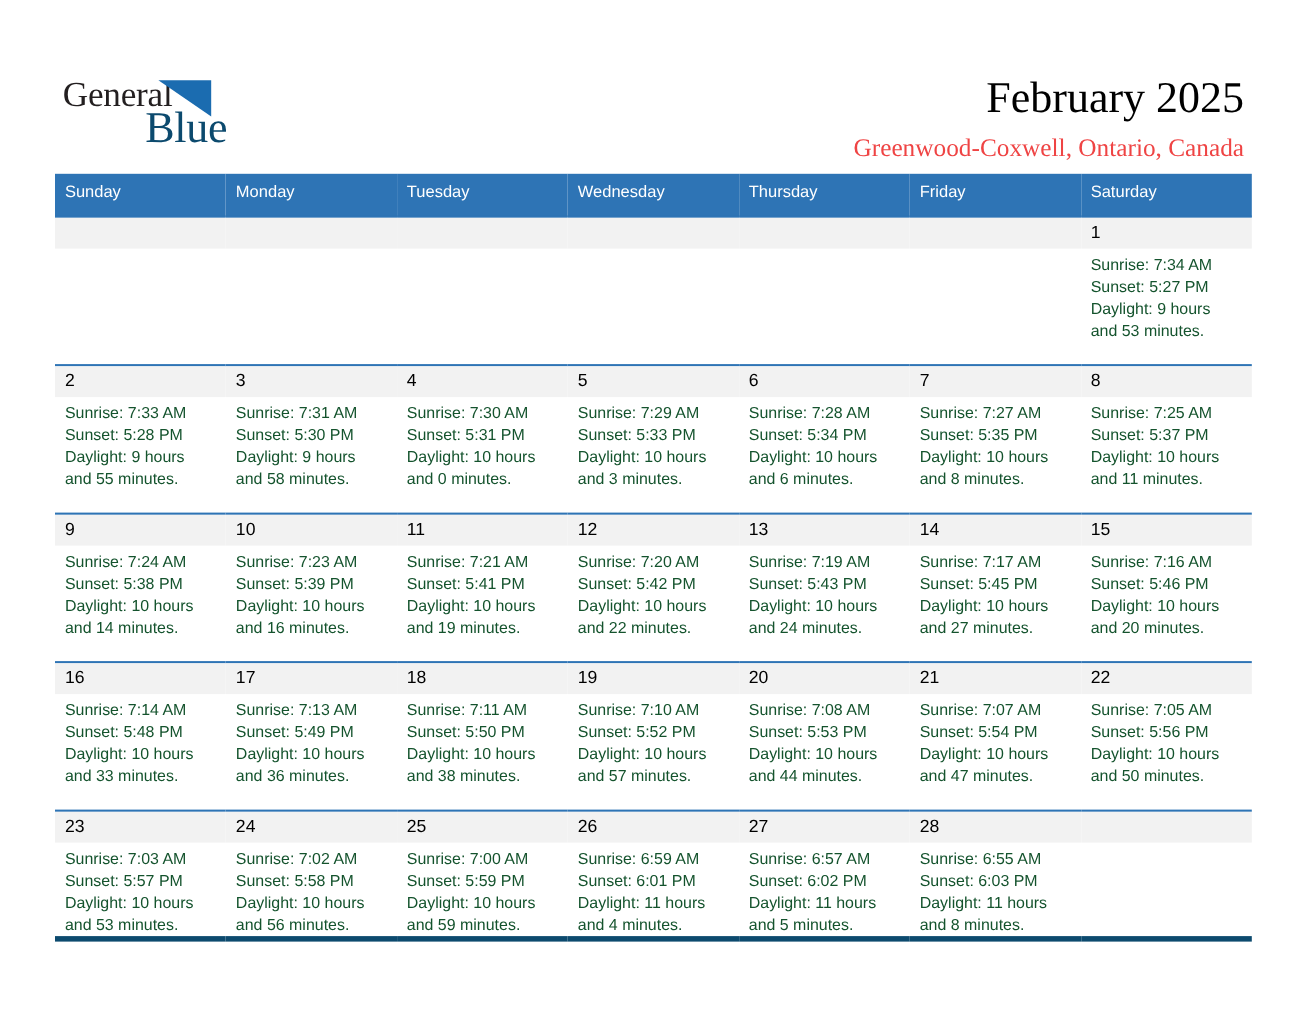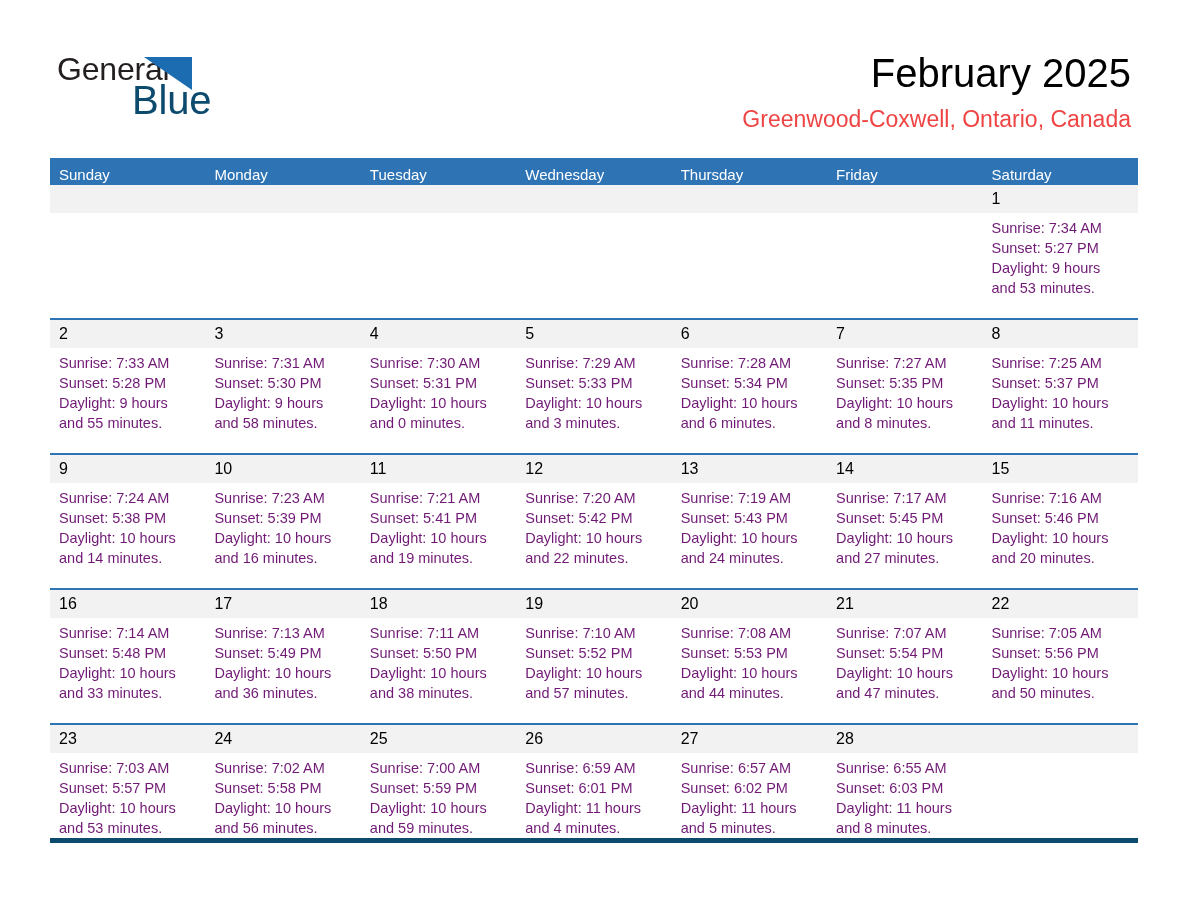--- a/index.html
+++ b/index.html
@@ -17,23 +17,24 @@
   .page {
     position: relative;
     width: 1188px;
     height: 918px;
     box-sizing: border-box;
   }
 
   
   .header {
     position: absolute;
-    left: 0; top: 0;
+    left: 0; top: 16px;
     width: 1188px;
     height: 158px;
+    font-family: Liberation Serif, serif;
   }
   .logo {
     position: absolute;
     left: 57px;
     top: 52px;
     width: 280px;
     height: 70px;
   }
   .logo-line1 {
     position: relative;
@@ -98,21 +99,21 @@
     table-layout: fixed;
   }
   .calendar col { width: 155.43px; }
 
   thead th {
     background: #2e74b5;
     color: #ffffff;
     font-size: 15px;
     font-weight: normal;
     text-align: left;
-    padding: 7px 0 0 9px;
+    padding: 7px 0 13px 9px;
     height: 18px;
     vertical-align: middle;
     white-space: nowrap;
   }
 
   tbody tr.week-row > td {
     vertical-align: top;
     padding: 0;
     border-top: 2px solid #2e74b5;
     height: 135px;
@@ -138,21 +139,21 @@
     padding: 4px 0 4px 9px;
     height: 20px;
     box-sizing: content-box;
     white-space: nowrap;
   }
   .cell-empty .daynum { color: transparent; }
   .details {
     padding: 5px 8px 0 9px;
     font-size: 14.5px;
     line-height: 20px;
-    color: #701a75;
+    color: #14532d;
   }
   .details div { white-space: nowrap; }
 </style>
 </head>
 <body>
 
 <div class="page">
 
   <div class="header">
 

